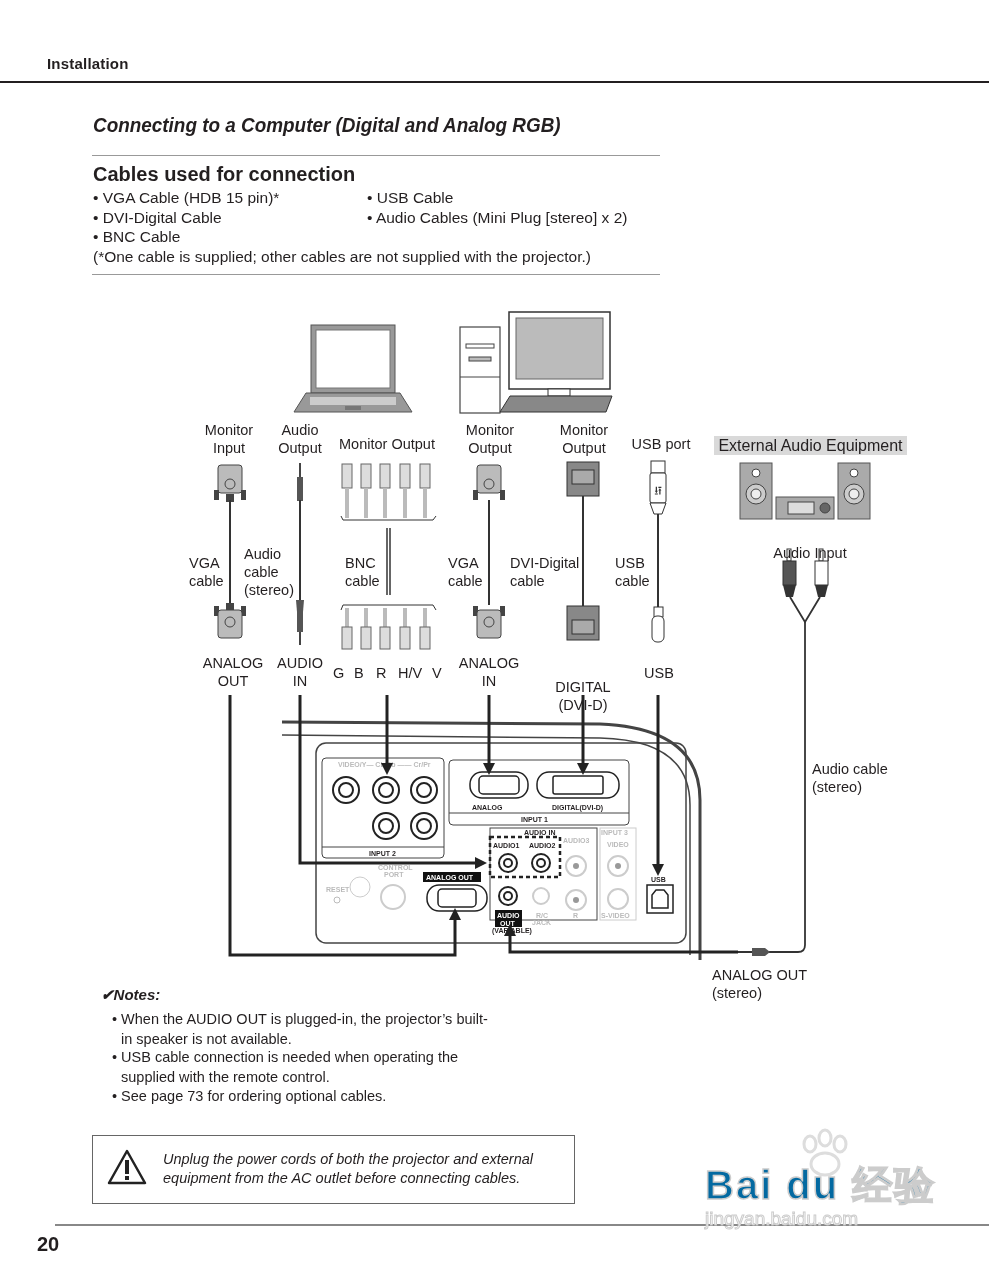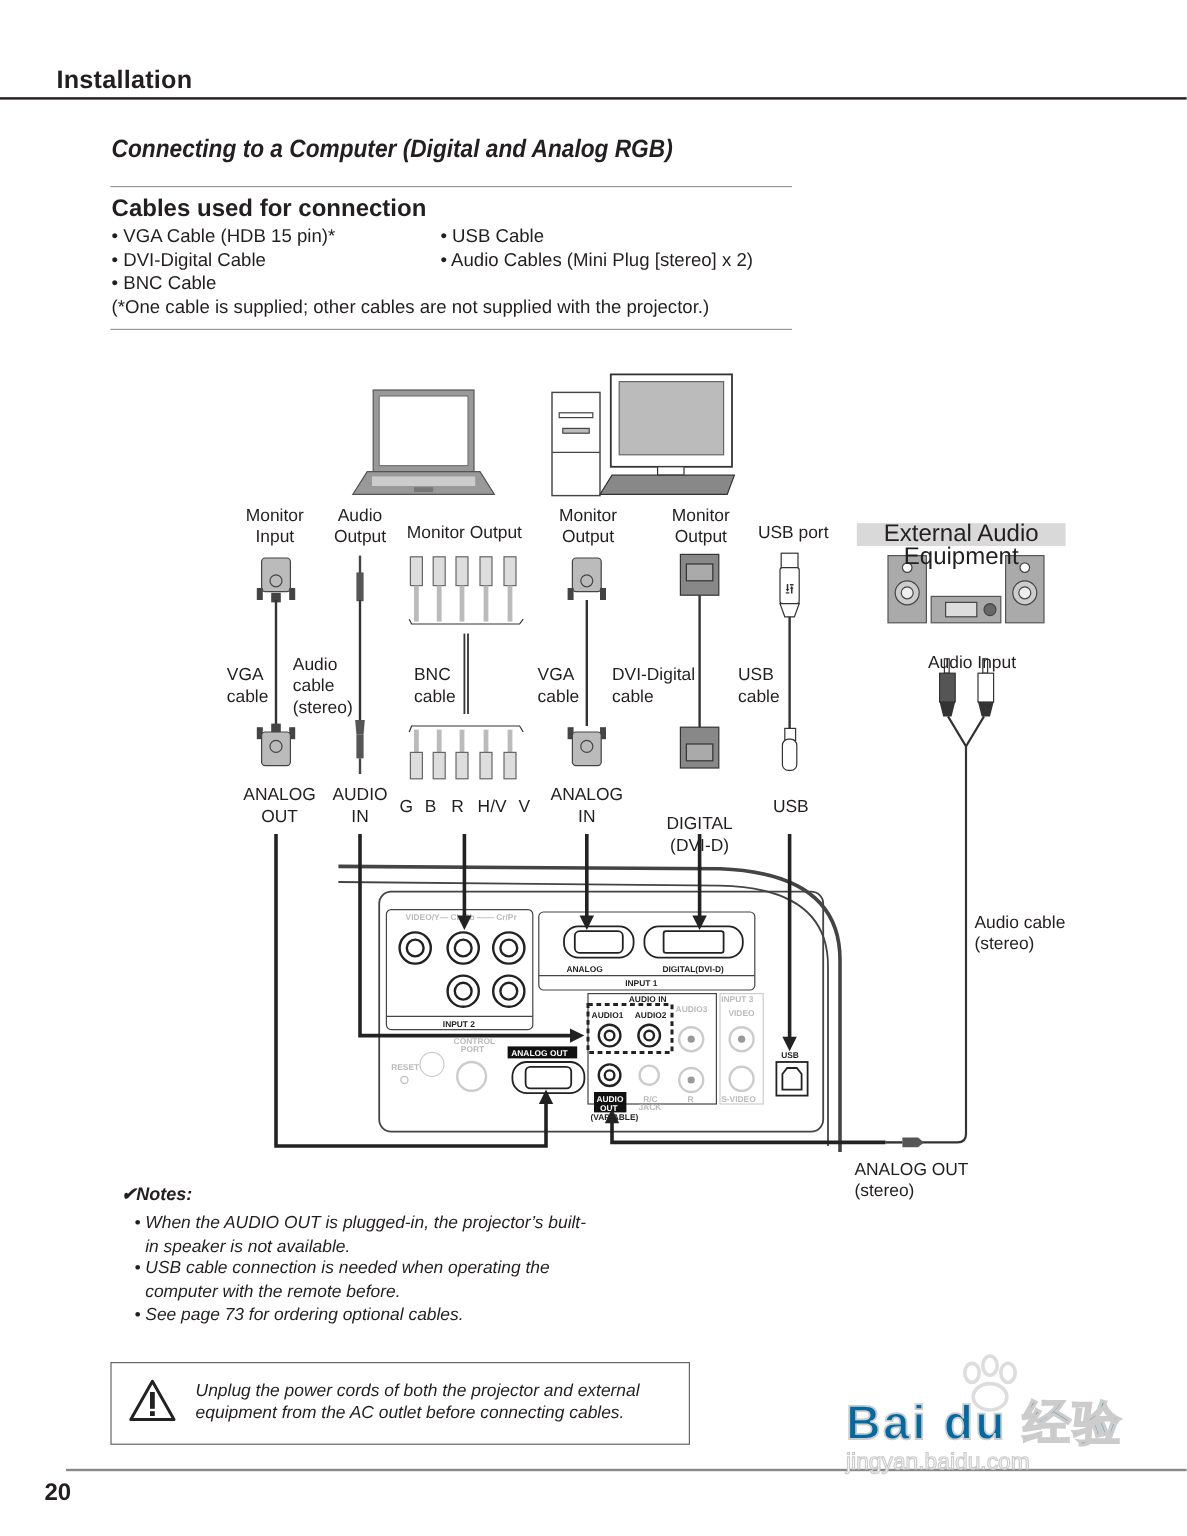--- a/index.html
+++ b/index.html
@@ -1,28 +1,28 @@
 <!DOCTYPE html>
 <html><head>
 <meta charset="utf-8">
 <style>
   html,body{margin:0;padding:0;background:#fff;}
   body{width:989px;height:1280px;position:relative;overflow:hidden;font-family:"Liberation Sans",sans-serif;color:#231f20;}
   .abs{position:absolute;}
-  .section-title{left:47px;top:55px;font-size:21px;font-weight:bold;letter-spacing:0.2px;}
+  .section-title{left:47px;top:55px;font-size:15px;font-weight:bold;letter-spacing:0.2px;}
   .top-rule{left:0;top:81px;width:989px;height:2px;background:#231f20;}
   .subtitle{left:93px;top:113px;font-size:21px;font-weight:bold;font-style:italic;transform:scaleX(0.9);transform-origin:left;white-space:nowrap;}
   .rule-thin{height:1px;background:#999;}
   .cables-head{left:93px;top:163px;font-size:20px;font-weight:bold;}
   .cable-item{font-size:15.5px;white-space:nowrap;color:#231f20;}
   .diag-label{font-size:14.5px;text-align:center;white-space:nowrap;line-height:18px;color:#231f20;}
   .diag-label.left{text-align:left;}
-  .ext-audio{left:714px;top:436px;width:174px;height:19px;background:#d9d9d9;font-size:20px;line-height:19px;text-align:center;}
+  .ext-audio{left:714px;top:436px;width:193px;height:19px;background:#d9d9d9;font-size:16px;line-height:19px;text-align:center;}
   .notes-head{left:101px;top:986px;font-size:15px;font-weight:bold;font-style:italic;}
-  .note{font-size:14.5px;font-style:italic;left:112px;width:420px;line-height:19.5px;}
+  .note{font-size:14.5px;left:112px;width:420px;line-height:19.5px;}
   .warn-box{left:92px;top:1135px;width:481px;height:67px;border:1px solid #666;}
   .warn-text{left:70px;top:14px;font-size:14.5px;font-style:italic;line-height:19px;color:#231f20;}
   .bottom-rule{left:55px;top:1224px;width:934px;height:2px;background:#888;}
   .page-num{left:37px;top:1233px;font-size:20px;font-weight:bold;}
   .watermark{left:700px;top:1128px;width:235px;height:105px;}
   .port-label{font-size:7px;font-weight:bold;fill:#231f20;font-family:"Liberation Sans",sans-serif;}
   .port-label.faded{fill:#bbb;}
 </style>
 </head>
 <body>
@@ -368,21 +368,21 @@
   <div>(stereo)</div>
 </div>
 
 <div class="abs notes-head">✔Notes:</div>
 <div class="abs note" style="top:1010px;">
   <div>• When the AUDIO OUT is plugged-in, the projector’s built-</div>
   <div style="padding-left:9px;">in speaker is not available.</div>
 </div>
 <div class="abs note" style="top:1048px;">
   <div>• USB cable connection is needed when operating the</div>
-  <div style="padding-left:9px;">computer with the remote before.</div>
+  <div style="padding-left:9px;">supplied with the remote control.</div>
 </div>
 <div class="abs note" style="top:1087px;">
   <div>• See page 73 for ordering optional cables.</div>
 </div>
 
 <div class="abs warn-box">
   <svg class="abs" style="left:14px;top:12px;" width="40" height="38">
     <polygon points="20,3 38,35 2,35" fill="#fff" stroke="#222" stroke-width="2.5" stroke-linejoin="round"></polygon>
     <rect x="18" y="12" width="4" height="14" fill="#222"></rect>
     <rect x="18" y="28" width="4" height="4" fill="#222"></rect>

